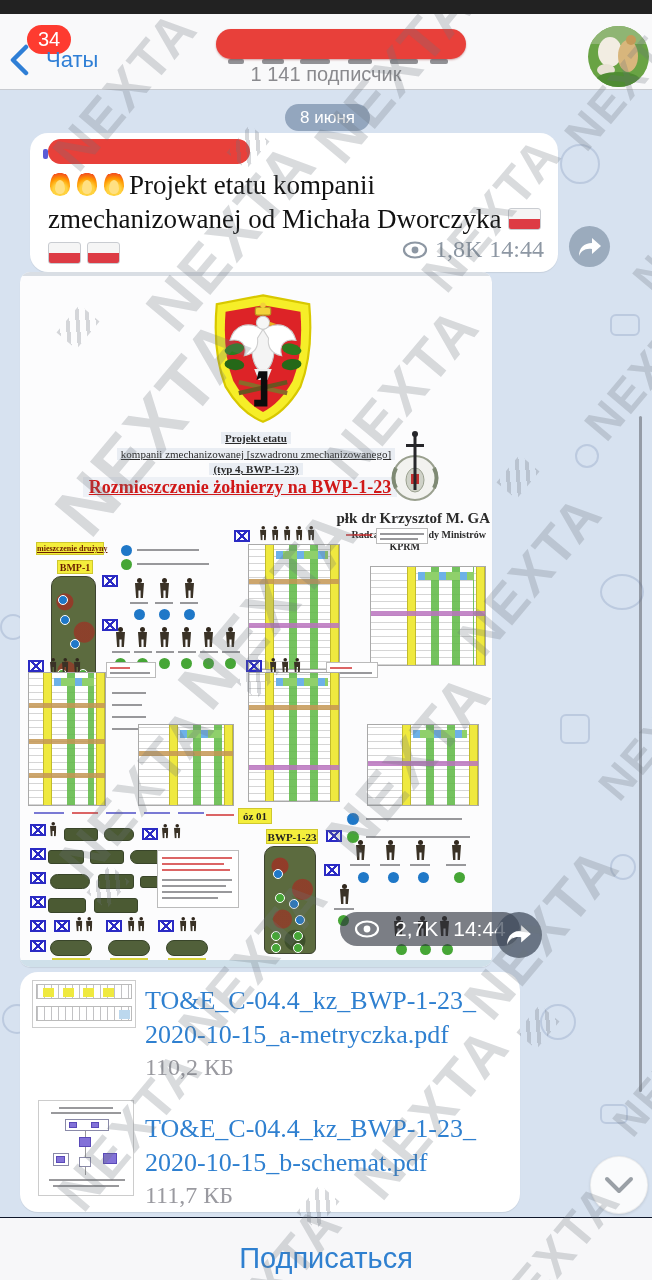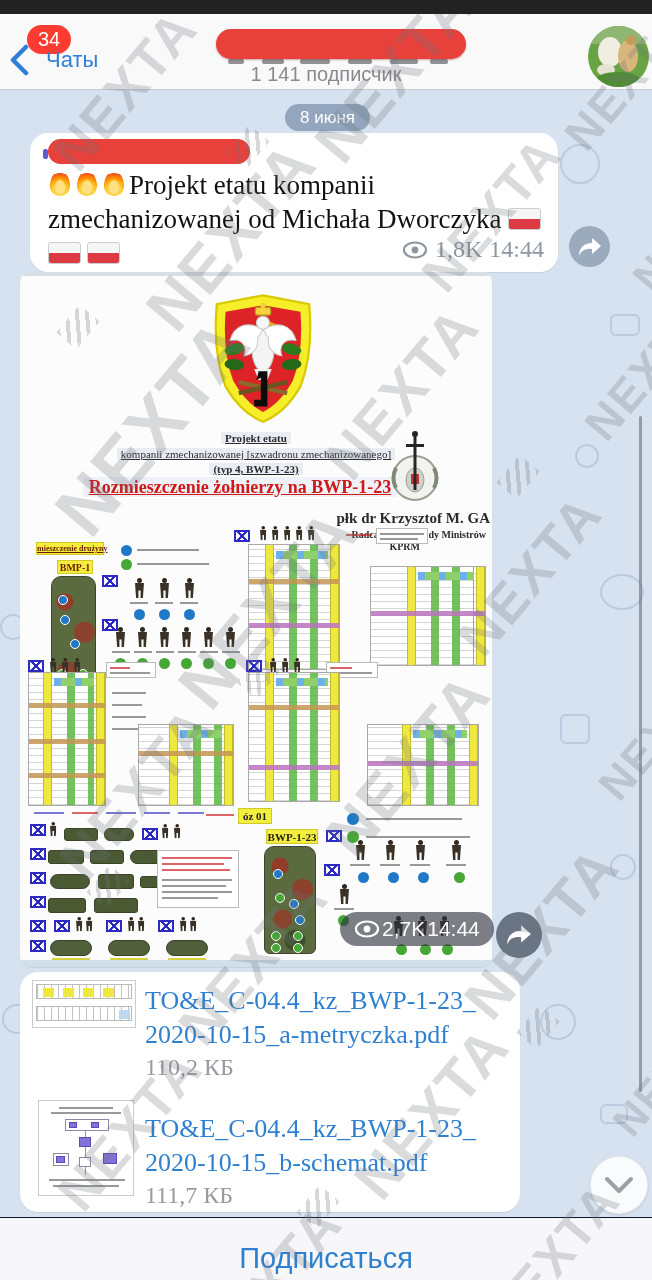--- a/index.html
+++ b/index.html
@@ -76,21 +76,21 @@
   .sol::before{content:"";position:absolute;left:2px;top:0;width:5px;height:5px;border-radius:50%;background:#32291e;}
   .sol::after{content:"";position:absolute;left:0;top:5px;width:9px;height:15px;background:#3a3226;
     clip-path:polygon(0 0,100% 0,88% 100%,62% 100%,62% 50%,38% 50%,38% 100%,12% 100%);}
   .sol.mini{transform:scale(.72);transform-origin:top left;}
   .bsym{position:absolute;width:16px;height:12px;border:2px solid #2b2bc4;background-image:
     linear-gradient(45deg,transparent 44%,#2b2bc4 44% 56%,transparent 56%),
     linear-gradient(135deg,transparent 44%,#2b2bc4 44% 56%,transparent 56%);}
   .veh{position:absolute;background:#4b5a33;border-radius:3px;border:1px solid #39452a;}
   .redbox{position:absolute;background:#fff;border:1px solid #bbb;}
   .views-pill{position:absolute;background:rgba(43,49,60,.62);border-radius:17px;color:#fff;
-    display:flex;align-items:center;gap:2px;padding:0 14px;height:34px;font-size:21px;z-index:6;}
+    display:flex;align-items:center;gap:15px;padding:0 14px;height:34px;font-size:21px;z-index:6;}
   .share-btn{position:absolute;border-radius:50%;background:rgba(106,125,148,.55);z-index:6;
     display:flex;align-items:center;justify-content:center;}
   
   #files{left:20px;top:958px;width:500px;height:240px;}
   .file-name{position:absolute;left:125px;color:#2f80d0;font-size:26px;white-space:nowrap;}
   .file-size{position:absolute;left:125px;color:#9a9aa0;font-size:24px;white-space:nowrap;}
   .thumb{position:absolute;background:#fff;border:1px solid #ccc;}
   .strip{position:absolute;left:3px;right:3px;height:15px;border:1px solid #bbb;
     background:repeating-linear-gradient(90deg,rgba(120,120,125,.45) 0 1px,transparent 1px 7px);}
   .ycell{position:absolute;width:11px;height:9px;background:#efe93f;}

